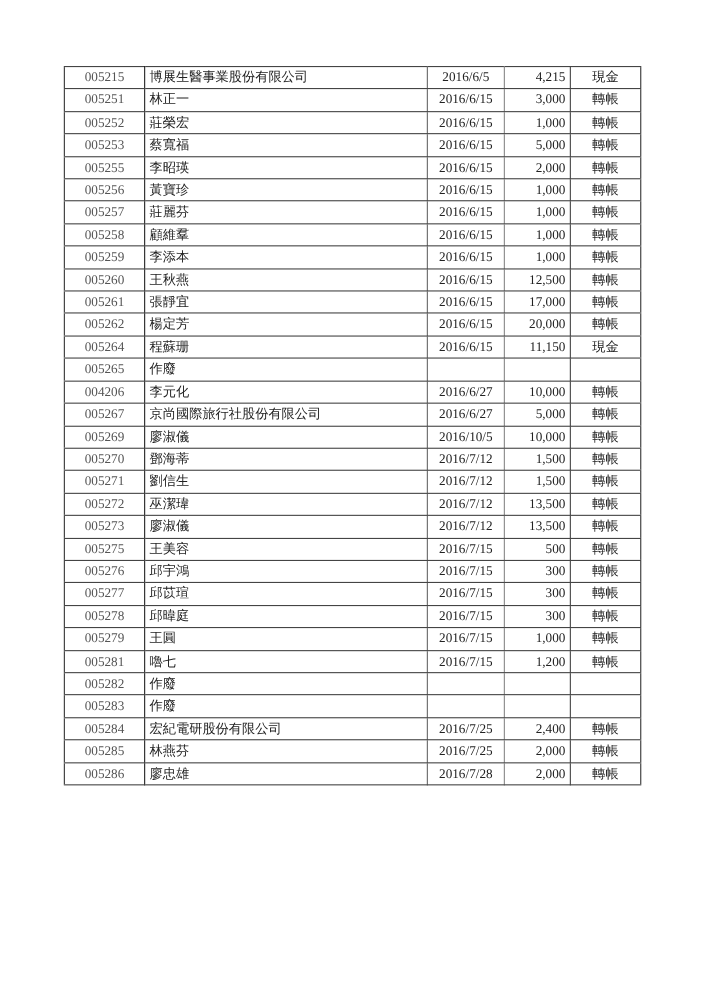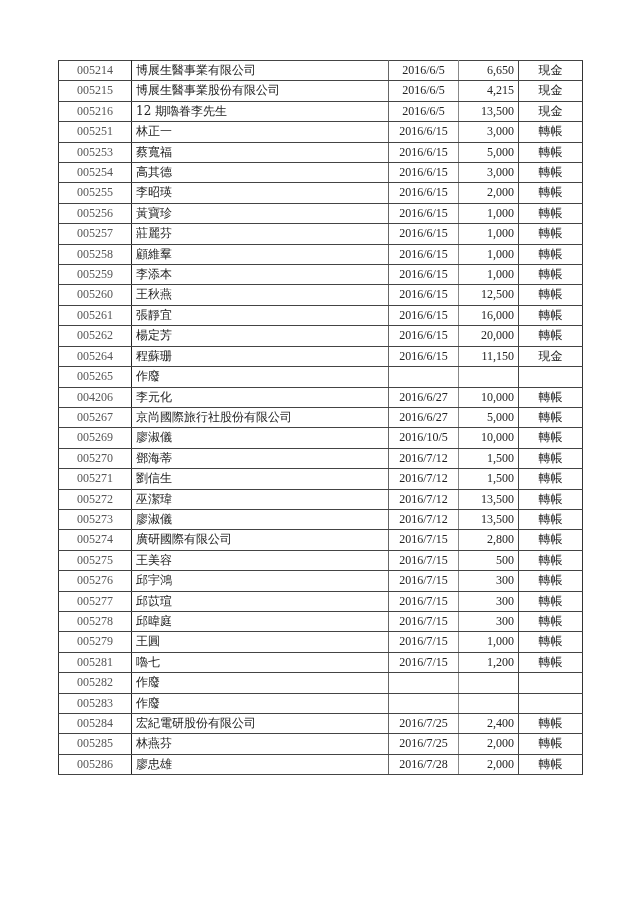--- a/index.html
+++ b/index.html
@@ -75,62 +75,48 @@
       text-align: center;
     }
   </style>
 </head>
 <body>
 
 <div class="page">
   <table class="ledger">
     <tbody id="ledger-body">
         <tr>
-          <td class="c-id">005214</td>
-          <td class="c-name">博展生醫事業有限公司</td>
-          <td class="c-date">2016/6/5</td>
-          <td class="c-amt">6,650</td>
-          <td class="c-method">現金</td>
-        </tr>
-        <tr>
           <td class="c-id">005215</td>
           <td class="c-name">博展生醫事業股份有限公司</td>
           <td class="c-date">2016/6/5</td>
           <td class="c-amt">4,215</td>
           <td class="c-method">現金</td>
         </tr>
         <tr>
-          <td class="c-id">005216</td>
-          <td class="c-name">12 期嚕眷李先生</td>
-          <td class="c-date">2016/6/5</td>
-          <td class="c-amt">13,500</td>
-          <td class="c-method">現金</td>
-        </tr>
-        <tr>
           <td class="c-id">005251</td>
           <td class="c-name">林正一</td>
           <td class="c-date">2016/6/15</td>
           <td class="c-amt">3,000</td>
           <td class="c-method">轉帳</td>
         </tr>
         <tr>
+          <td class="c-id">005252</td>
+          <td class="c-name">莊榮宏</td>
+          <td class="c-date">2016/6/15</td>
+          <td class="c-amt">1,000</td>
+          <td class="c-method">轉帳</td>
+        </tr>
+        <tr>
           <td class="c-id">005253</td>
           <td class="c-name">蔡寬福</td>
           <td class="c-date">2016/6/15</td>
           <td class="c-amt">5,000</td>
           <td class="c-method">轉帳</td>
         </tr>
         <tr>
-          <td class="c-id">005254</td>
-          <td class="c-name">高其德</td>
-          <td class="c-date">2016/6/15</td>
-          <td class="c-amt">3,000</td>
-          <td class="c-method">轉帳</td>
-        </tr>
-        <tr>
           <td class="c-id">005255</td>
           <td class="c-name">李昭瑛</td>
           <td class="c-date">2016/6/15</td>
           <td class="c-amt">2,000</td>
           <td class="c-method">轉帳</td>
         </tr>
         <tr>
           <td class="c-id">005256</td>
           <td class="c-name">黃寶珍</td>
           <td class="c-date">2016/6/15</td>
@@ -162,21 +148,21 @@
           <td class="c-id">005260</td>
           <td class="c-name">王秋燕</td>
           <td class="c-date">2016/6/15</td>
           <td class="c-amt">12,500</td>
           <td class="c-method">轉帳</td>
         </tr>
         <tr>
           <td class="c-id">005261</td>
           <td class="c-name">張靜宜</td>
           <td class="c-date">2016/6/15</td>
-          <td class="c-amt">16,000</td>
+          <td class="c-amt">17,000</td>
           <td class="c-method">轉帳</td>
         </tr>
         <tr>
           <td class="c-id">005262</td>
           <td class="c-name">楊定芳</td>
           <td class="c-date">2016/6/15</td>
           <td class="c-amt">20,000</td>
           <td class="c-method">轉帳</td>
         </tr>
         <tr>
@@ -236,27 +222,20 @@
           <td class="c-method">轉帳</td>
         </tr>
         <tr>
           <td class="c-id">005273</td>
           <td class="c-name">廖淑儀</td>
           <td class="c-date">2016/7/12</td>
           <td class="c-amt">13,500</td>
           <td class="c-method">轉帳</td>
         </tr>
         <tr>
-          <td class="c-id">005274</td>
-          <td class="c-name">廣研國際有限公司</td>
-          <td class="c-date">2016/7/15</td>
-          <td class="c-amt">2,800</td>
-          <td class="c-method">轉帳</td>
-        </tr>
-        <tr>
           <td class="c-id">005275</td>
           <td class="c-name">王美容</td>
           <td class="c-date">2016/7/15</td>
           <td class="c-amt">500</td>
           <td class="c-method">轉帳</td>
         </tr>
         <tr>
           <td class="c-id">005276</td>
           <td class="c-name">邱宇鴻</td>
           <td class="c-date">2016/7/15</td>

